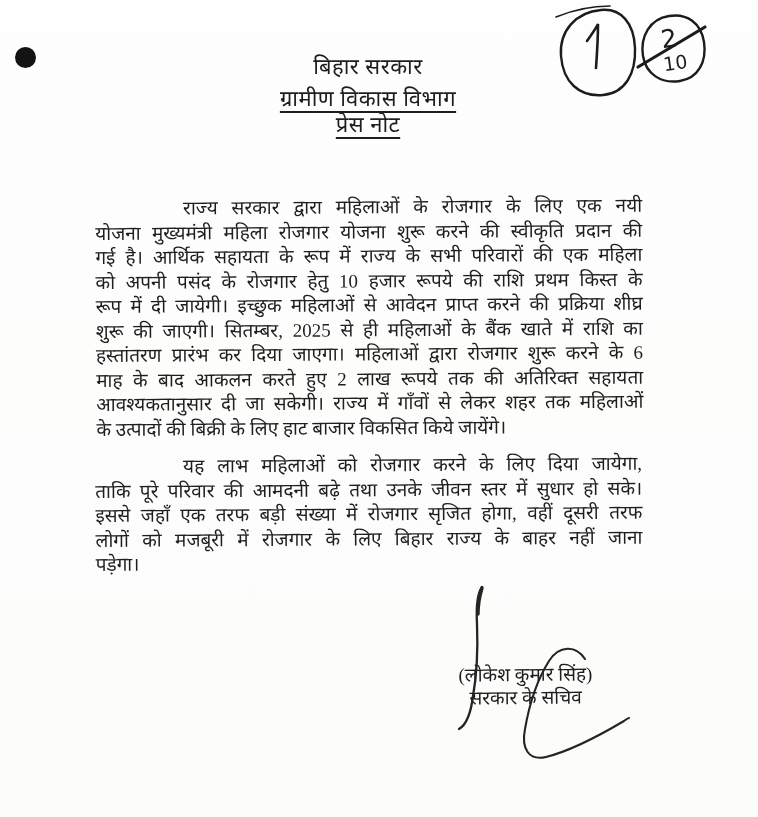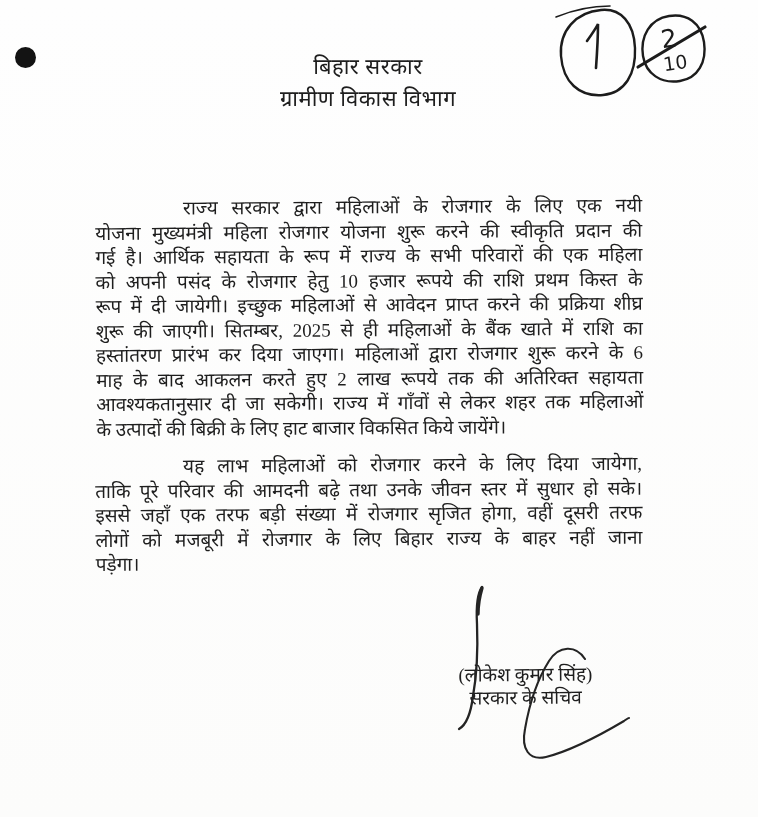--- a/index.html
+++ b/index.html
@@ -27,20 +27,21 @@
     text-align: center;
   }
   .header-line {
     font-size: 22px;
     line-height: 26px;
     font-weight: 500;
     letter-spacing: 0.5px;
   }
   .header-gov { margin-bottom: 6px; }
   .header-dept {
+    text-decoration: underline;
     text-decoration-thickness: 1.6px;
     text-underline-offset: 5px;
   }
   .header-press {
     text-decoration: underline;
     text-decoration-thickness: 1.6px;
     text-underline-offset: 5px;
   }
   .bodytext {
     position: absolute;
@@ -80,20 +81,21 @@
 </head>
 <body>
 
 <div class="page">
 
   <div class="punch-dot"></div>
 
   <div class="header">
     <div class="header-line header-gov">बिहार सरकार</div>
     <div class="header-line header-dept">ग्रामीण विकास विभाग</div>
+    <div class="header-line header-press">प्रेस नोट</div>
   </div>
 
   <div class="bodytext para1">
     <div class="line j indent">राज्य सरकार द्वारा महिलाओं के रोजगार के लिए एक नयी</div>
     <div class="line j">योजना मुख्यमंत्री महिला रोजगार योजना शुरू करने की स्वीकृति प्रदान की</div>
     <div class="line j">गई है। आर्थिक सहायता के रूप में राज्य के सभी परिवारों की एक महिला</div>
     <div class="line j">को अपनी पसंद के रोजगार हेतु 10 हजार रूपये की राशि प्रथम किस्त के</div>
     <div class="line j">रूप में दी जायेगी। इच्छुक महिलाओं से आवेदन प्राप्त करने की प्रक्रिया शीघ्र</div>
     <div class="line j">शुरू की जाएगी। सितम्बर, 2025 से ही महिलाओं के बैंक खाते में राशि का</div>
     <div class="line j">हस्तांतरण प्रारंभ कर दिया जाएगा। महिलाओं द्वारा रोजगार शुरू करने के 6</div>

